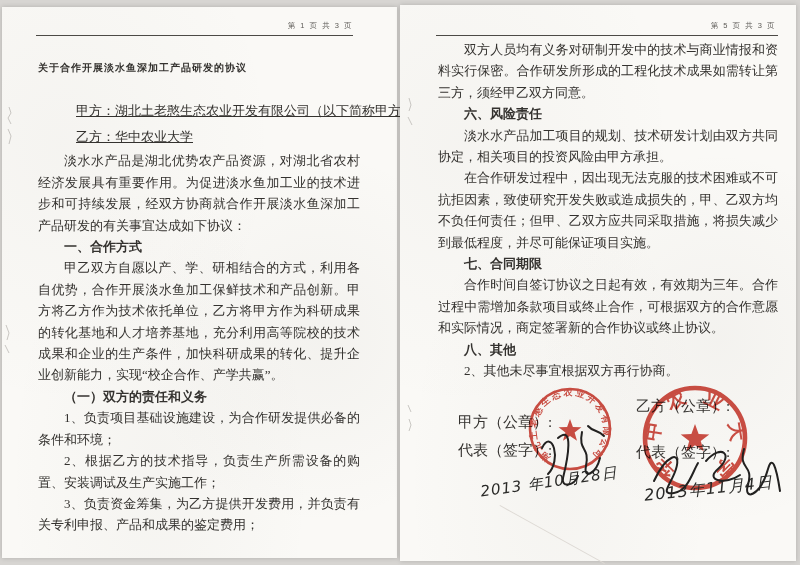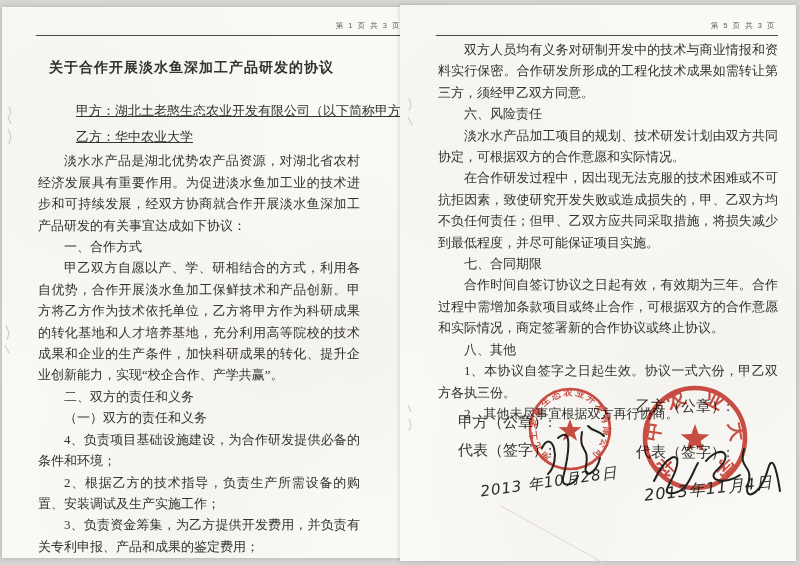--- a/index.html
+++ b/index.html
@@ -10,44 +10,44 @@
     color:var(--ink,#34322f);
   }
   .page{
     position:absolute;background:var(--paper,#faf9f6);
     box-shadow:0 0 5px rgba(0,0,0,.18);
     background-image:
       radial-gradient(ellipse at 15% 25%, rgba(120,115,105,.04), transparent 45%),
       radial-gradient(ellipse at 80% 60%, rgba(120,115,105,.05), transparent 40%),
       radial-gradient(ellipse at 40% 85%, rgba(120,115,105,.04), transparent 45%);
   }
-  .page-l{left:2px;top:7px;width:395px;height:551px;padding-left:48px;}
+  .page-l{left:2px;top:7px;width:395px;height:551px;}
   .page-r{left:400px;top:5px;width:396px;height:556px;}
   .hdr{
     position:absolute;font-size:7.5px;color:#5d5b57;letter-spacing:1.5px;
     font-family:"Liberation Sans","DejaVu Sans",sans-serif;
   }
   .page-l .hdr{top:14px;right:44px;}
   .page-r .hdr{top:16px;right:20px;}
   .rule{position:absolute;border-top:1.5px solid #4c4a46;height:0;}
   .page-l .rule{left:34px;right:44px;top:28px;}
   .page-r .rule{left:36px;right:18px;top:30px;}
   .body{position:absolute;font-size:13px;line-height:21.4px;}
   .page-l .body{left:36px;top:34px;width:322px;}
   .page-r .body{left:38px;top:34px;width:340px;}
   .title{
-    margin:16px 15px 0 0;font-size:14px;font-weight:700;
-    text-align:center;letter-spacing:1px;
+    margin:16px 15px 0 0;font-size:10px;font-weight:700;
+    text-align:left;letter-spacing:1px;
   }
   .parties{margin-top:20px;text-decoration:underline;}
   .party{display:flex;justify-content:space-between;line-height:26px;padding-left:38px;}
   .party span{white-space:nowrap;}
   .blocks{}
   .blk{margin:0;text-align:justify;text-indent:2em;}
-  .sec{font-weight:400;}
+  .sec{font-weight:700;}
   
   .sig-label{position:absolute;font-size:15px;z-index:1;}
   .lbl-a1{left:58px;top:408px;}
   .lbl-a2{left:58px;top:436px;}
   .lbl-b1{left:236px;top:392px;}
   .lbl-b2{left:236px;top:438px;}
   .hand{
     position:absolute;z-index:4;color:#2a2a28;
     font-family:"DejaVu Sans","Liberation Sans",sans-serif;
     font-style:italic;letter-spacing:1px;white-space:nowrap;
@@ -100,23 +100,22 @@
           <div class="party">
           <span>乙方：华中农业大学</span>
         </div>
         </div>
 
       <div class="blocks">
 
       <p class="blk par">淡水水产品是湖北优势农产品资源，对湖北省农村经济发展具有重要作用。为促进淡水鱼加工业的技术进步和可持续发展，经双方协商就合作开展淡水鱼深加工产品研发的有关事宜达成如下协议：</p>
           <p class="blk sec">一、合作方式</p>
           <p class="blk par">甲乙双方自愿以产、学、研相结合的方式，利用各自优势，合作开展淡水鱼加工保鲜技术和产品创新。甲方将乙方作为技术依托单位，乙方将甲方作为科研成果的转化基地和人才培养基地，充分利用高等院校的技术成果和企业的生产条件，加快科研成果的转化、提升企业创新能力，实现“校企合作、产学共赢”。</p>
-          <p class="blk sec">二、双方的责任和义务</p>
           <p class="blk sec">（一）双方的责任和义务</p>
-          <p class="blk par">4、负责项目基础设施建设，为合作研发提供必备的条件和环境；</p>
+          <p class="blk par">1、负责项目基础设施建设，为合作研发提供必备的条件和环境；</p>
           <p class="blk par">2、根据乙方的技术指导，负责生产所需设备的购置、安装调试及生产实施工作；</p>
           <p class="blk par">3、负责资金筹集，为乙方提供开发费用，并负责有关专利申报、产品和成果的鉴定费用；</p>
         </div>
     </div>
   </div>
 
   <div class="page page-r">
     <div class="hdr">第 5 页 共 3 页</div>
     <div class="rule"></div>
     <div class="crease"></div>
@@ -126,26 +125,25 @@
     </svg>
     <svg class="pencil" style="left:4px;top:396px" width="12" height="34">
       <path d="M4,4 l3,7 M5,18 l2,6 l-2,6"></path>
     </svg>
 
     <div class="body">
       <div class="blocks">
 
       <p class="blk par">双方人员均有义务对研制开发中的技术与商业情报和资料实行保密。合作研发所形成的工程化技术成果如需转让第三方，须经甲乙双方同意。</p>
           <p class="blk sec">六、风险责任</p>
-          <p class="blk par">淡水水产品加工项目的规划、技术研发计划由双方共同协定，可根据双方的合作意愿和实际情况。</p>
+          <p class="blk par">淡水水产品加工项目的规划、技术研发计划由双方共同协定，相关项目的投资风险由甲方承担。</p>
           <p class="blk par">在合作研发过程中，因出现无法克服的技术困难或不可抗拒因素，致使研究开发失败或造成损失的，甲、乙双方均不负任何责任；但甲、乙双方应共同采取措施，将损失减少到最低程度，并尽可能保证项目实施。</p>
           <p class="blk sec">七、合同期限</p>
           <p class="blk par">合作时间自签订协议之日起有效，有效期为三年。合作过程中需增加条款项目或终止合作，可根据双方的合作意愿和实际情况，商定签署新的合作协议或终止协议。</p>
           <p class="blk sec">八、其他</p>
-          <p class="blk par">1、本协议自签字之日起生效。协议一式六份，甲乙双方各执三份。</p>
           <p class="blk par">2、其他未尽事宜根据双方再行协商。</p>
         </div>
     </div>
 
     <div class="sig-label lbl-a1">甲方（公章）:</div>
     <div class="sig-label lbl-a2">代表（签字）:</div>
     <div class="hand date-a">2013 年10月28日</div>
 
     <div class="sig-label lbl-b1">乙方（公章）:</div>
     <div class="sig-label lbl-b2">代表（签字）:</div>

